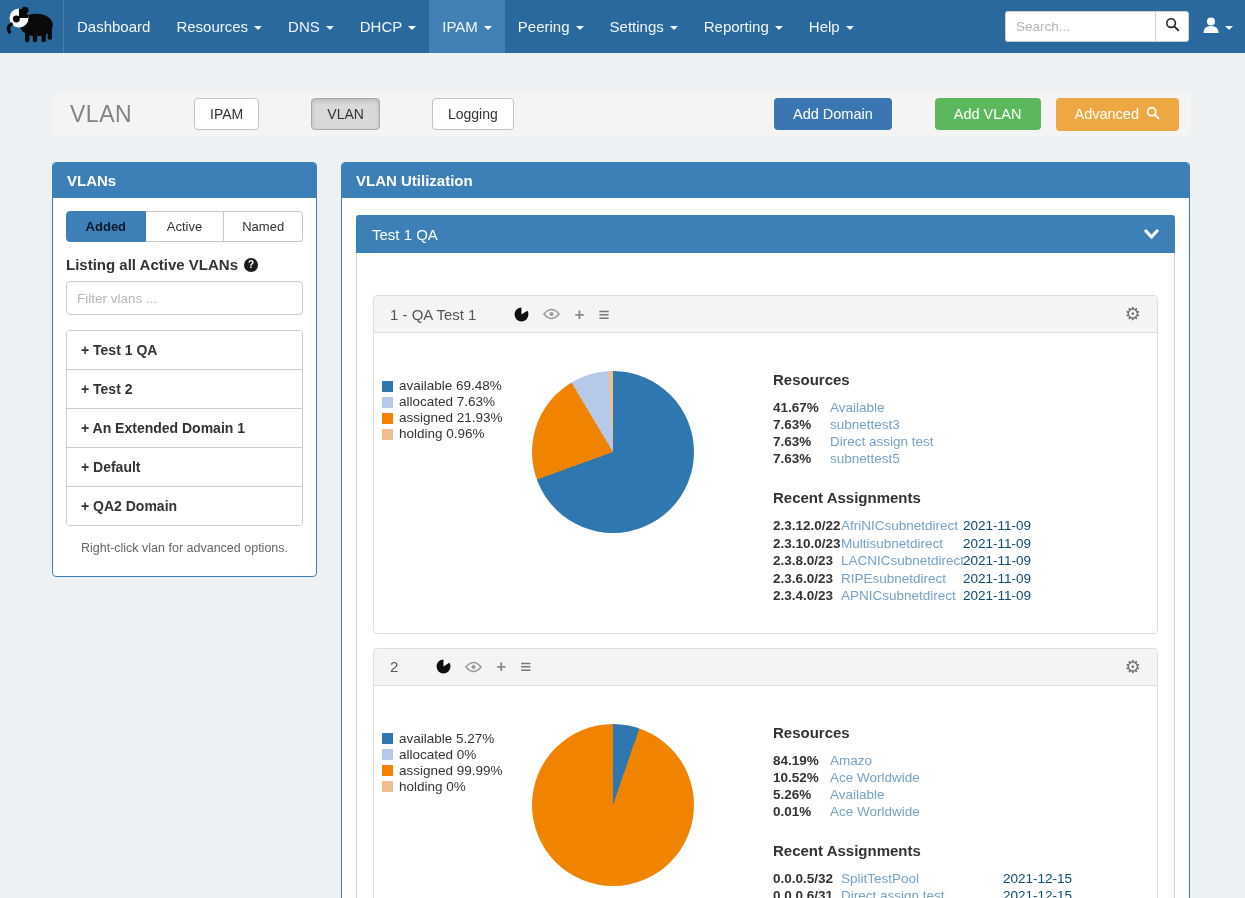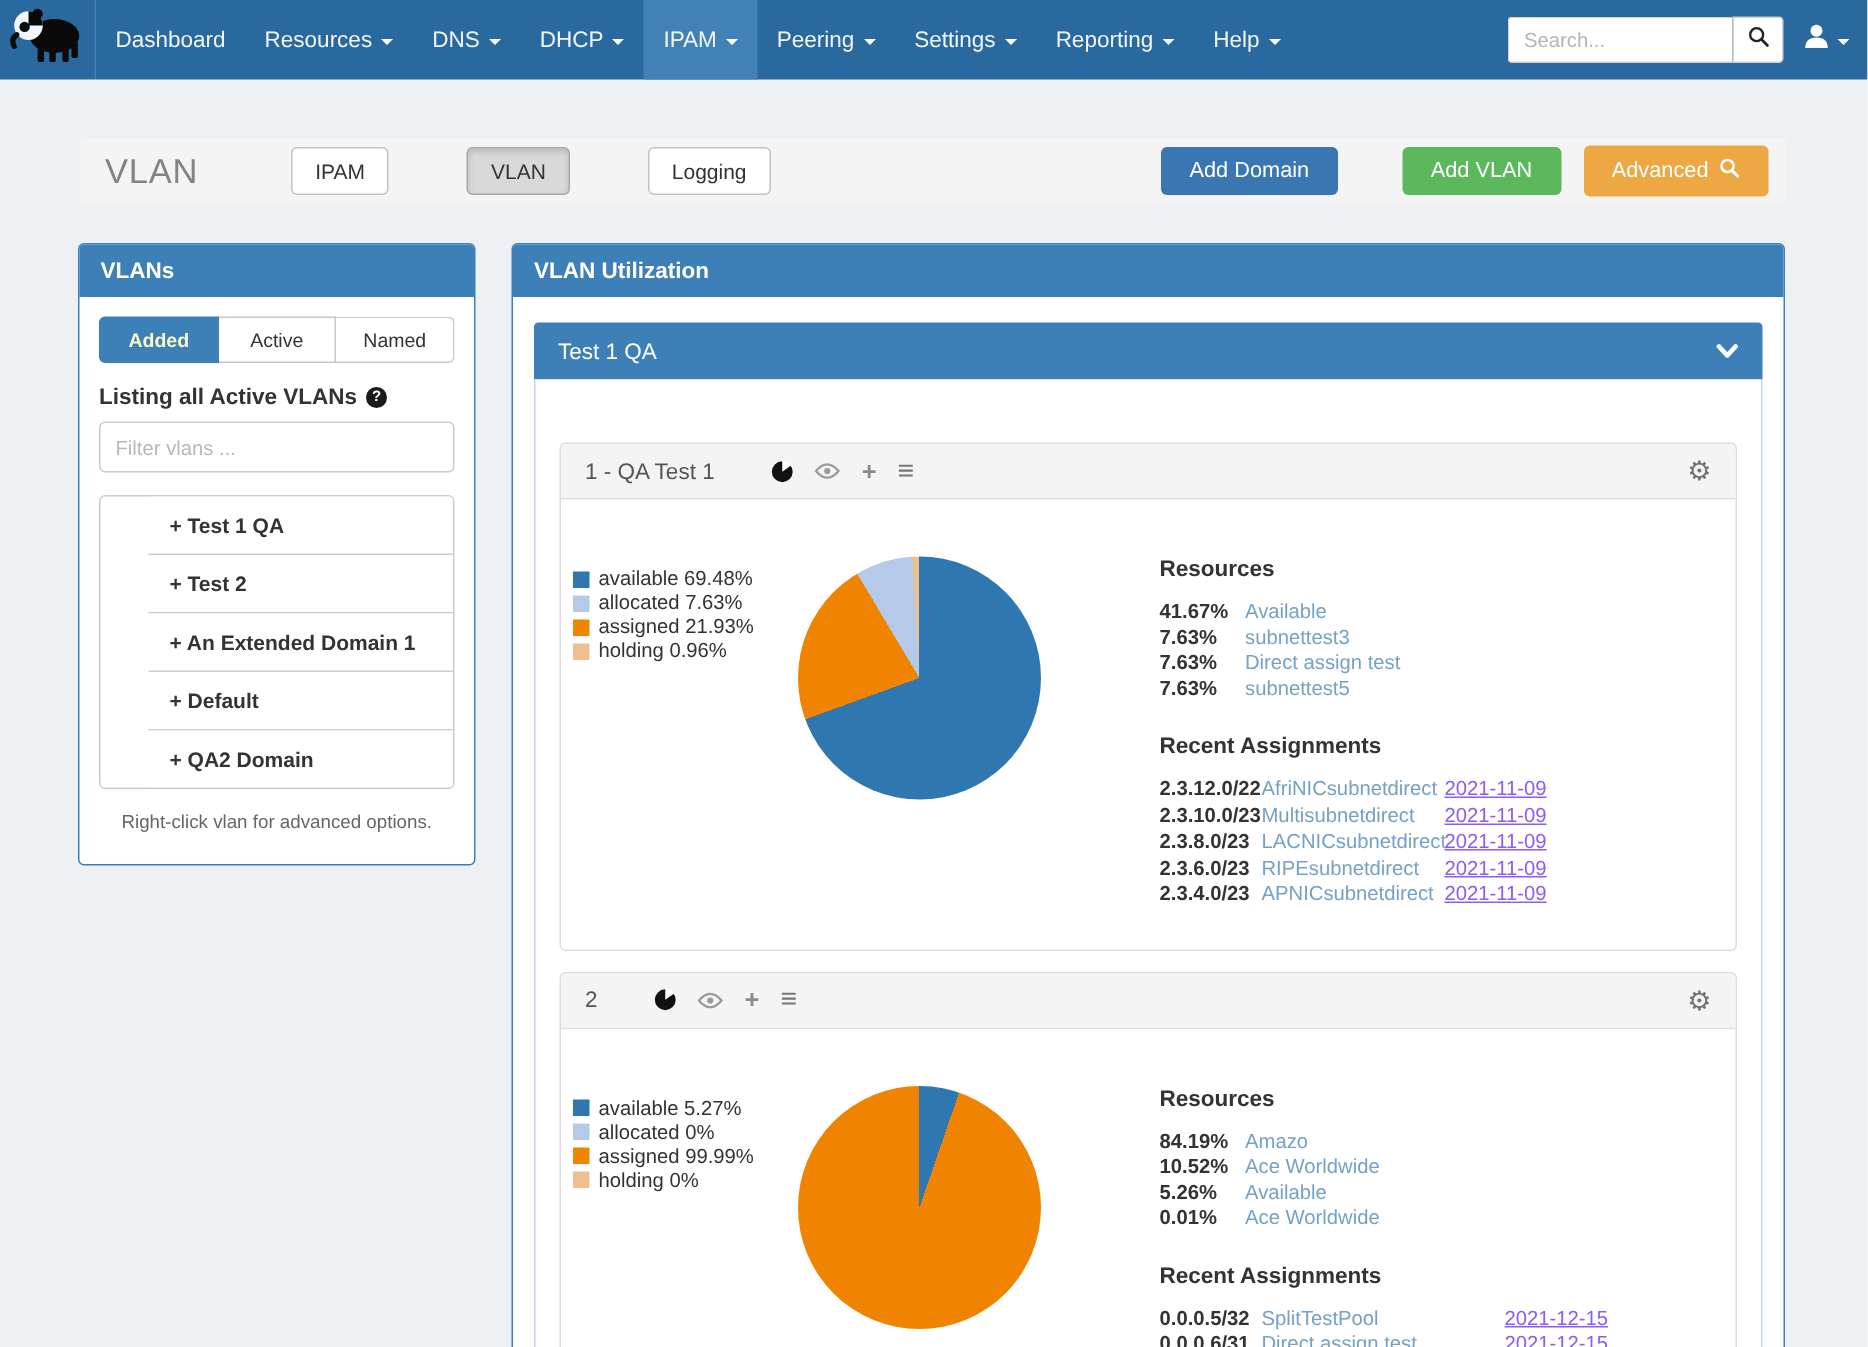--- a/index.html
+++ b/index.html
@@ -29,26 +29,26 @@
   .action-btn { border:none; border-radius:4px; padding:8px 19px; font-size:14.5px; color:#fff; cursor:pointer; display:flex; align-items:center; gap:7px; font-family:inherit; }
 
   
   .left-panel { position:absolute; left:52px; top:162px; width:265px; background:#fff; border:1px solid #3d80b8; border-radius:4px; }
   .panel-head { background:#3d80b8; color:#fff; font-size:15px; font-weight:700; padding:9px 14px; border-radius:3px 3px 0 0; }
   .panel-body { padding:13px; }
   .btn-group { display:flex; }
   .vbtn { flex:1; height:31px; background:#fff; border:1px solid #c8c8c8; font-size:13px; color:#333; cursor:pointer; font-family:inherit; border-left-width:0; }
   .vbtn:first-child { border-radius:4px 0 0 4px; border-left-width:1px; }
   .vbtn:last-child { border-radius:0 4px 4px 0; }
-  .vbtn.active { background:#3d80b8; border-color:#3d80b8; color:#fef9c3; font-weight:700; }
+  .vbtn.active { background:#3d80b8; border-color:#3d80b8; color:#0f172a; font-weight:700; }
   .listing { margin:14px 0 8px; font-size:15px; font-weight:700; color:#333; display:flex; align-items:center; gap:6px; }
   .qicon { width:14px; height:14px; background:#1a1a1a; color:#fff; border-radius:50%; font-size:10px; font-weight:700; display:inline-flex; align-items:center; justify-content:center; cursor:pointer; }
   .filter-input { width:100%; height:34px; border:1px solid #ccc; border-radius:4px; padding:0 10px; font-size:13.5px; color:#333; outline:none; font-family:inherit; }
   .filter-input::placeholder { color:#b8b8b8; }
-  .vlan-list { margin-top:15px; border:1px solid #ccc; border-radius:4px; overflow:hidden;padding-left:32px; }
+  .vlan-list { margin-top:15px; border:1px solid #ccc; border-radius:4px; overflow:hidden; }
   .vlan-item { padding:11px 14px; font-size:14px; font-weight:700; color:#333; border-bottom:1px solid #ccc; cursor:pointer; background:#fff; }
   .vlan-item:last-child { border-bottom:none; }
   .hint { text-align:center; font-size:12.5px; color:#666; margin:15px 4px 8px; }
 
   
   .main-panel { position:absolute; left:341px; top:162px; width:849px; height:1100px; background:#fff; border:1px solid #3d80b8; border-radius:4px 4px 0 0; }
   .main-body { padding:17px 14px; }
   .section-bar { background:#3d80b8; border-radius:3px 3px 0 0; height:38px; display:flex; align-items:center; padding:0 16px; cursor:pointer; }
   .section-title { color:#fff; font-size:15px; }
   .section-chevron { margin-left:auto; display:flex; cursor:pointer; }
@@ -69,21 +69,21 @@
   .swatch { width:11px; height:11px; flex:none; }
   .pie { width:162px; height:162px; border-radius:50%; flex:none; }
   .rcol { flex:1; margin-left:79px; margin-top:0; }
   .rheading { font-size:15px; font-weight:700; color:#333; margin-bottom:11px; }
   .res-row { display:grid; grid-template-columns:57px auto; font-size:13.5px; line-height:17px; }
   .asn-block { margin-top:22px; }
   .asn-row { display:grid; grid-template-columns:68px 122px auto; font-size:13.5px; line-height:17.5px; white-space:nowrap; }
   .asn-row.wide { grid-template-columns:68px 162px auto; }
   .bold { font-weight:700; color:#333; }
   .lnk { color:#74a2c7; cursor:pointer; }
-  .datecell { color:#8b5cf6;text-decoration:underline; }
+  .datecell { color:#0c4a6e; }
 </style>
 </head>
 <body>
 
 <div class="navbar">
   <div class="brand">
     <span>
       <svg width="52" height="44" viewBox="0 0 60 50">
         <ellipse cx="35" cy="25" rx="19" ry="13" fill="#0a0a0a"></ellipse>
         <rect x="22" y="32" width="5" height="13" rx="2" fill="#0a0a0a"></rect>

